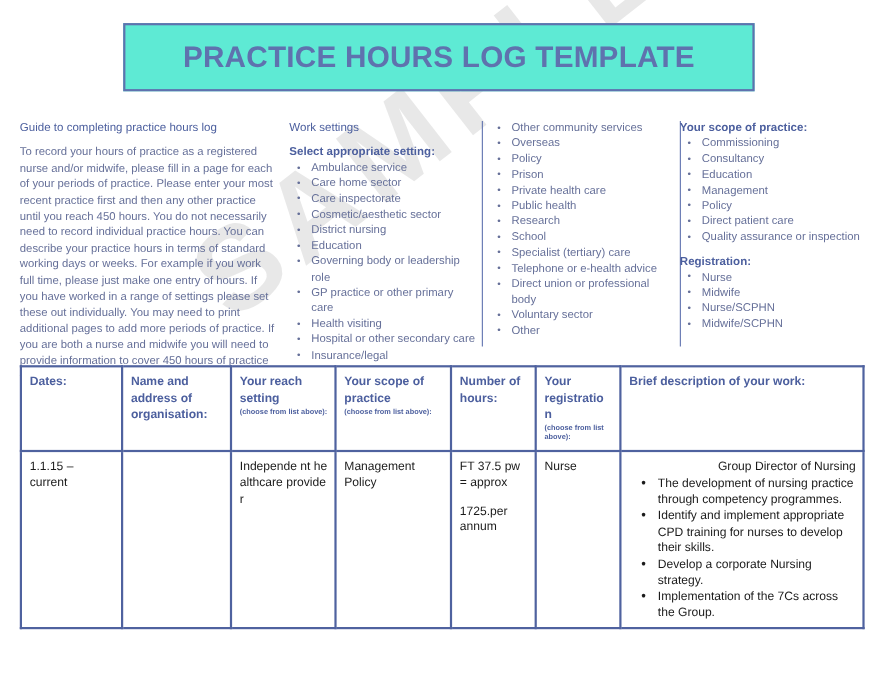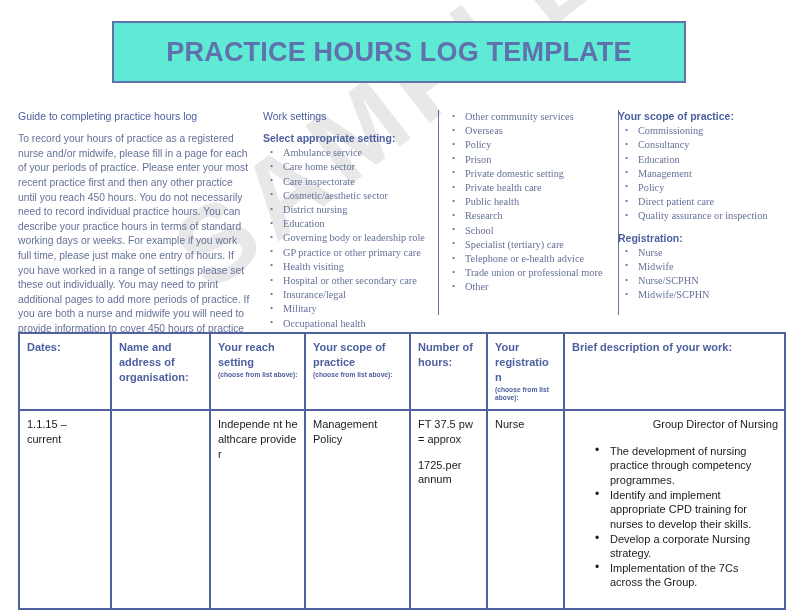--- a/index.html
+++ b/index.html
@@ -108,21 +108,20 @@
     margin: 0;
     padding: 0;
   }
   ul.bullets li {
     position: relative;
     font-size: 10.3px;
     line-height: 1.38;
     color: #667099;
     padding-left: 20px;
     margin: 0;
-    font-family: Liberation Serif, serif;
   }
   ul.bullets li::before {
     content: "\2022";
     position: absolute;
     left: 7px;
     top: -0.5px;
     font-size: 9px;
     color: #667099;
   }
   .spacer-sm { height: 8px; }
@@ -173,21 +172,21 @@
     padding-top: 6px;
   }
   .desc-title {
     margin: 0 0 1px 0;
     font-size: 11px;
     color: #1b1b1b;
     text-align: right;
   }
   ul.desc-bullets {
     list-style: none;
-    margin: 12px;
+    margin: 0;
     padding: 0 0 0 0;
   }
   ul.desc-bullets li {
     position: relative;
     padding-left: 26px;
     font-size: 11px;
     line-height: 1.33;
     color: #1b1b1b;
   }
   ul.desc-bullets li::before {
@@ -238,28 +237,28 @@
       <li>Occupational health</li>
     </ul>
   </div>
 
   <div class="info-col" id="col-more">
     <ul class="bullets">
       <li>Other community services</li>
       <li>Overseas</li>
       <li>Policy</li>
       <li>Prison</li>
-      <li>Private domestic setting</li>
       <li>Private health care</li>
       <li>Public health</li>
       <li>Research</li>
       <li>School</li>
       <li>Specialist (tertiary) care</li>
       <li>Telephone or e-health advice</li>
-      <li>Trade union or professional more</li>
+      <li>Direct union or professional body</li>
+      <li>Voluntary sector</li>
       <li>Other</li>
     </ul>
   </div>
 
   <div class="info-col" id="col-scope">
     <p class="col-subheading">Your scope of practice:</p>
     <ul class="bullets">
       <li>Commissioning</li>
       <li>Consultancy</li>
       <li>Education</li>

